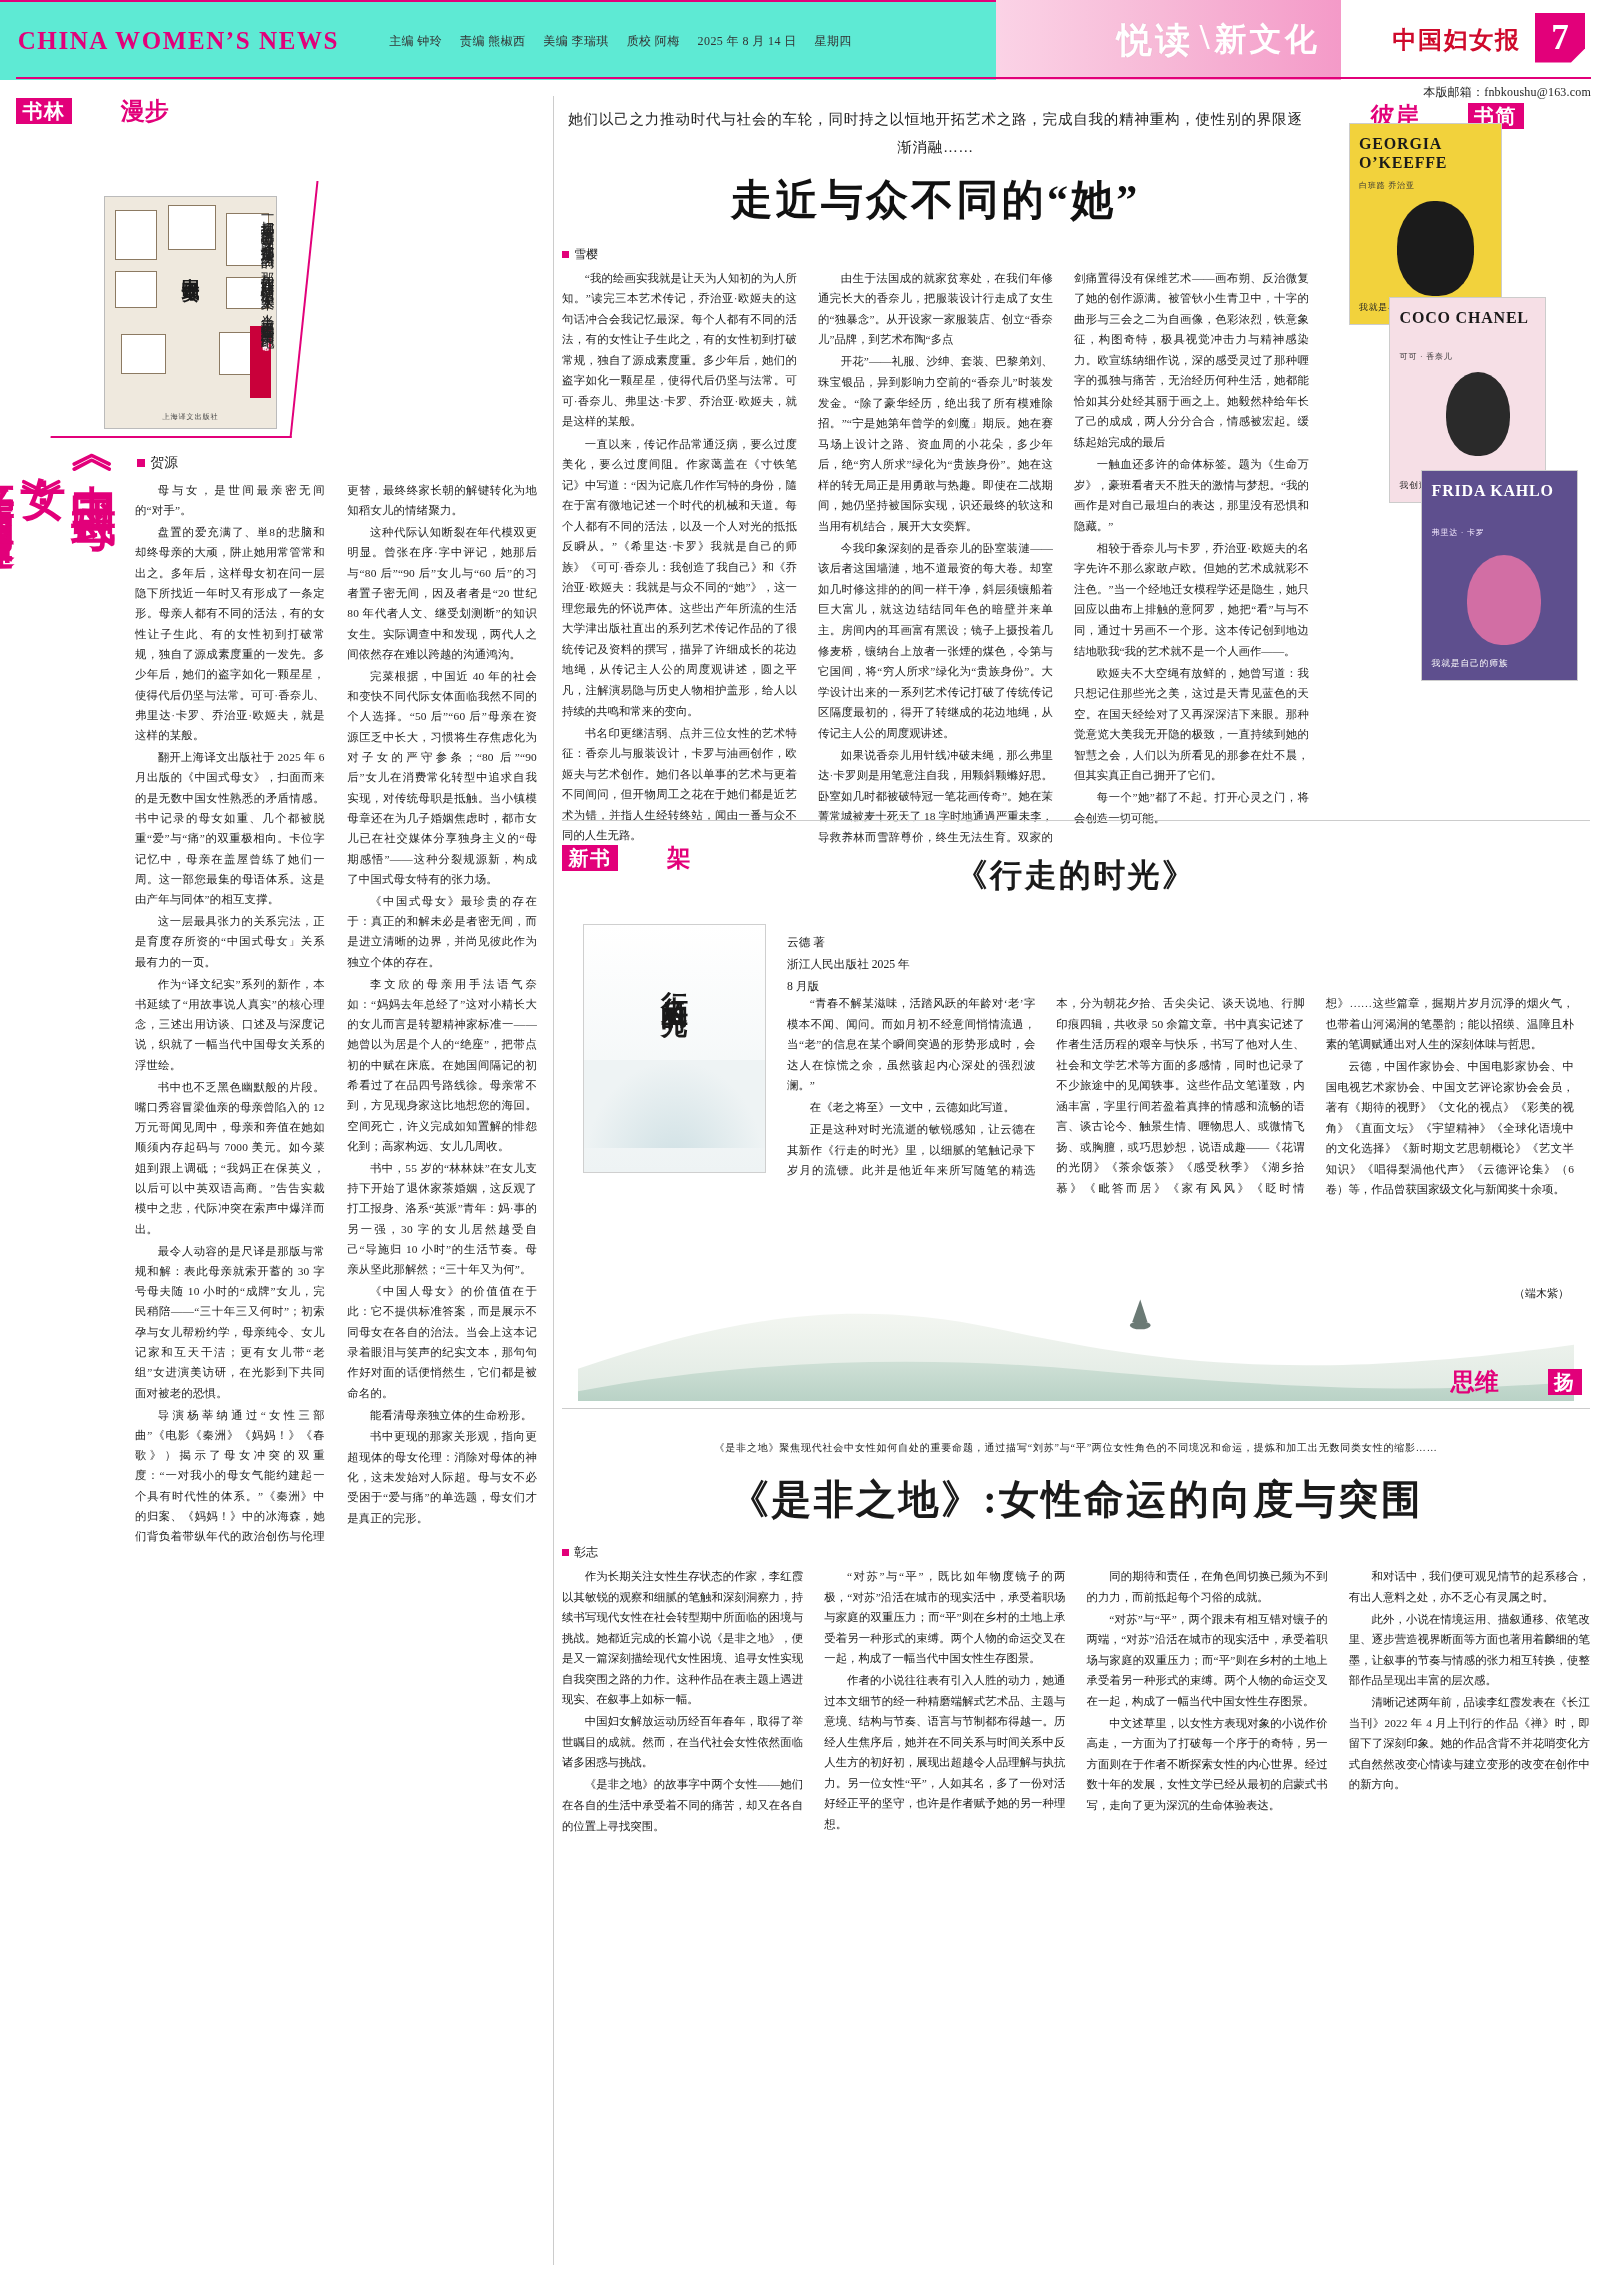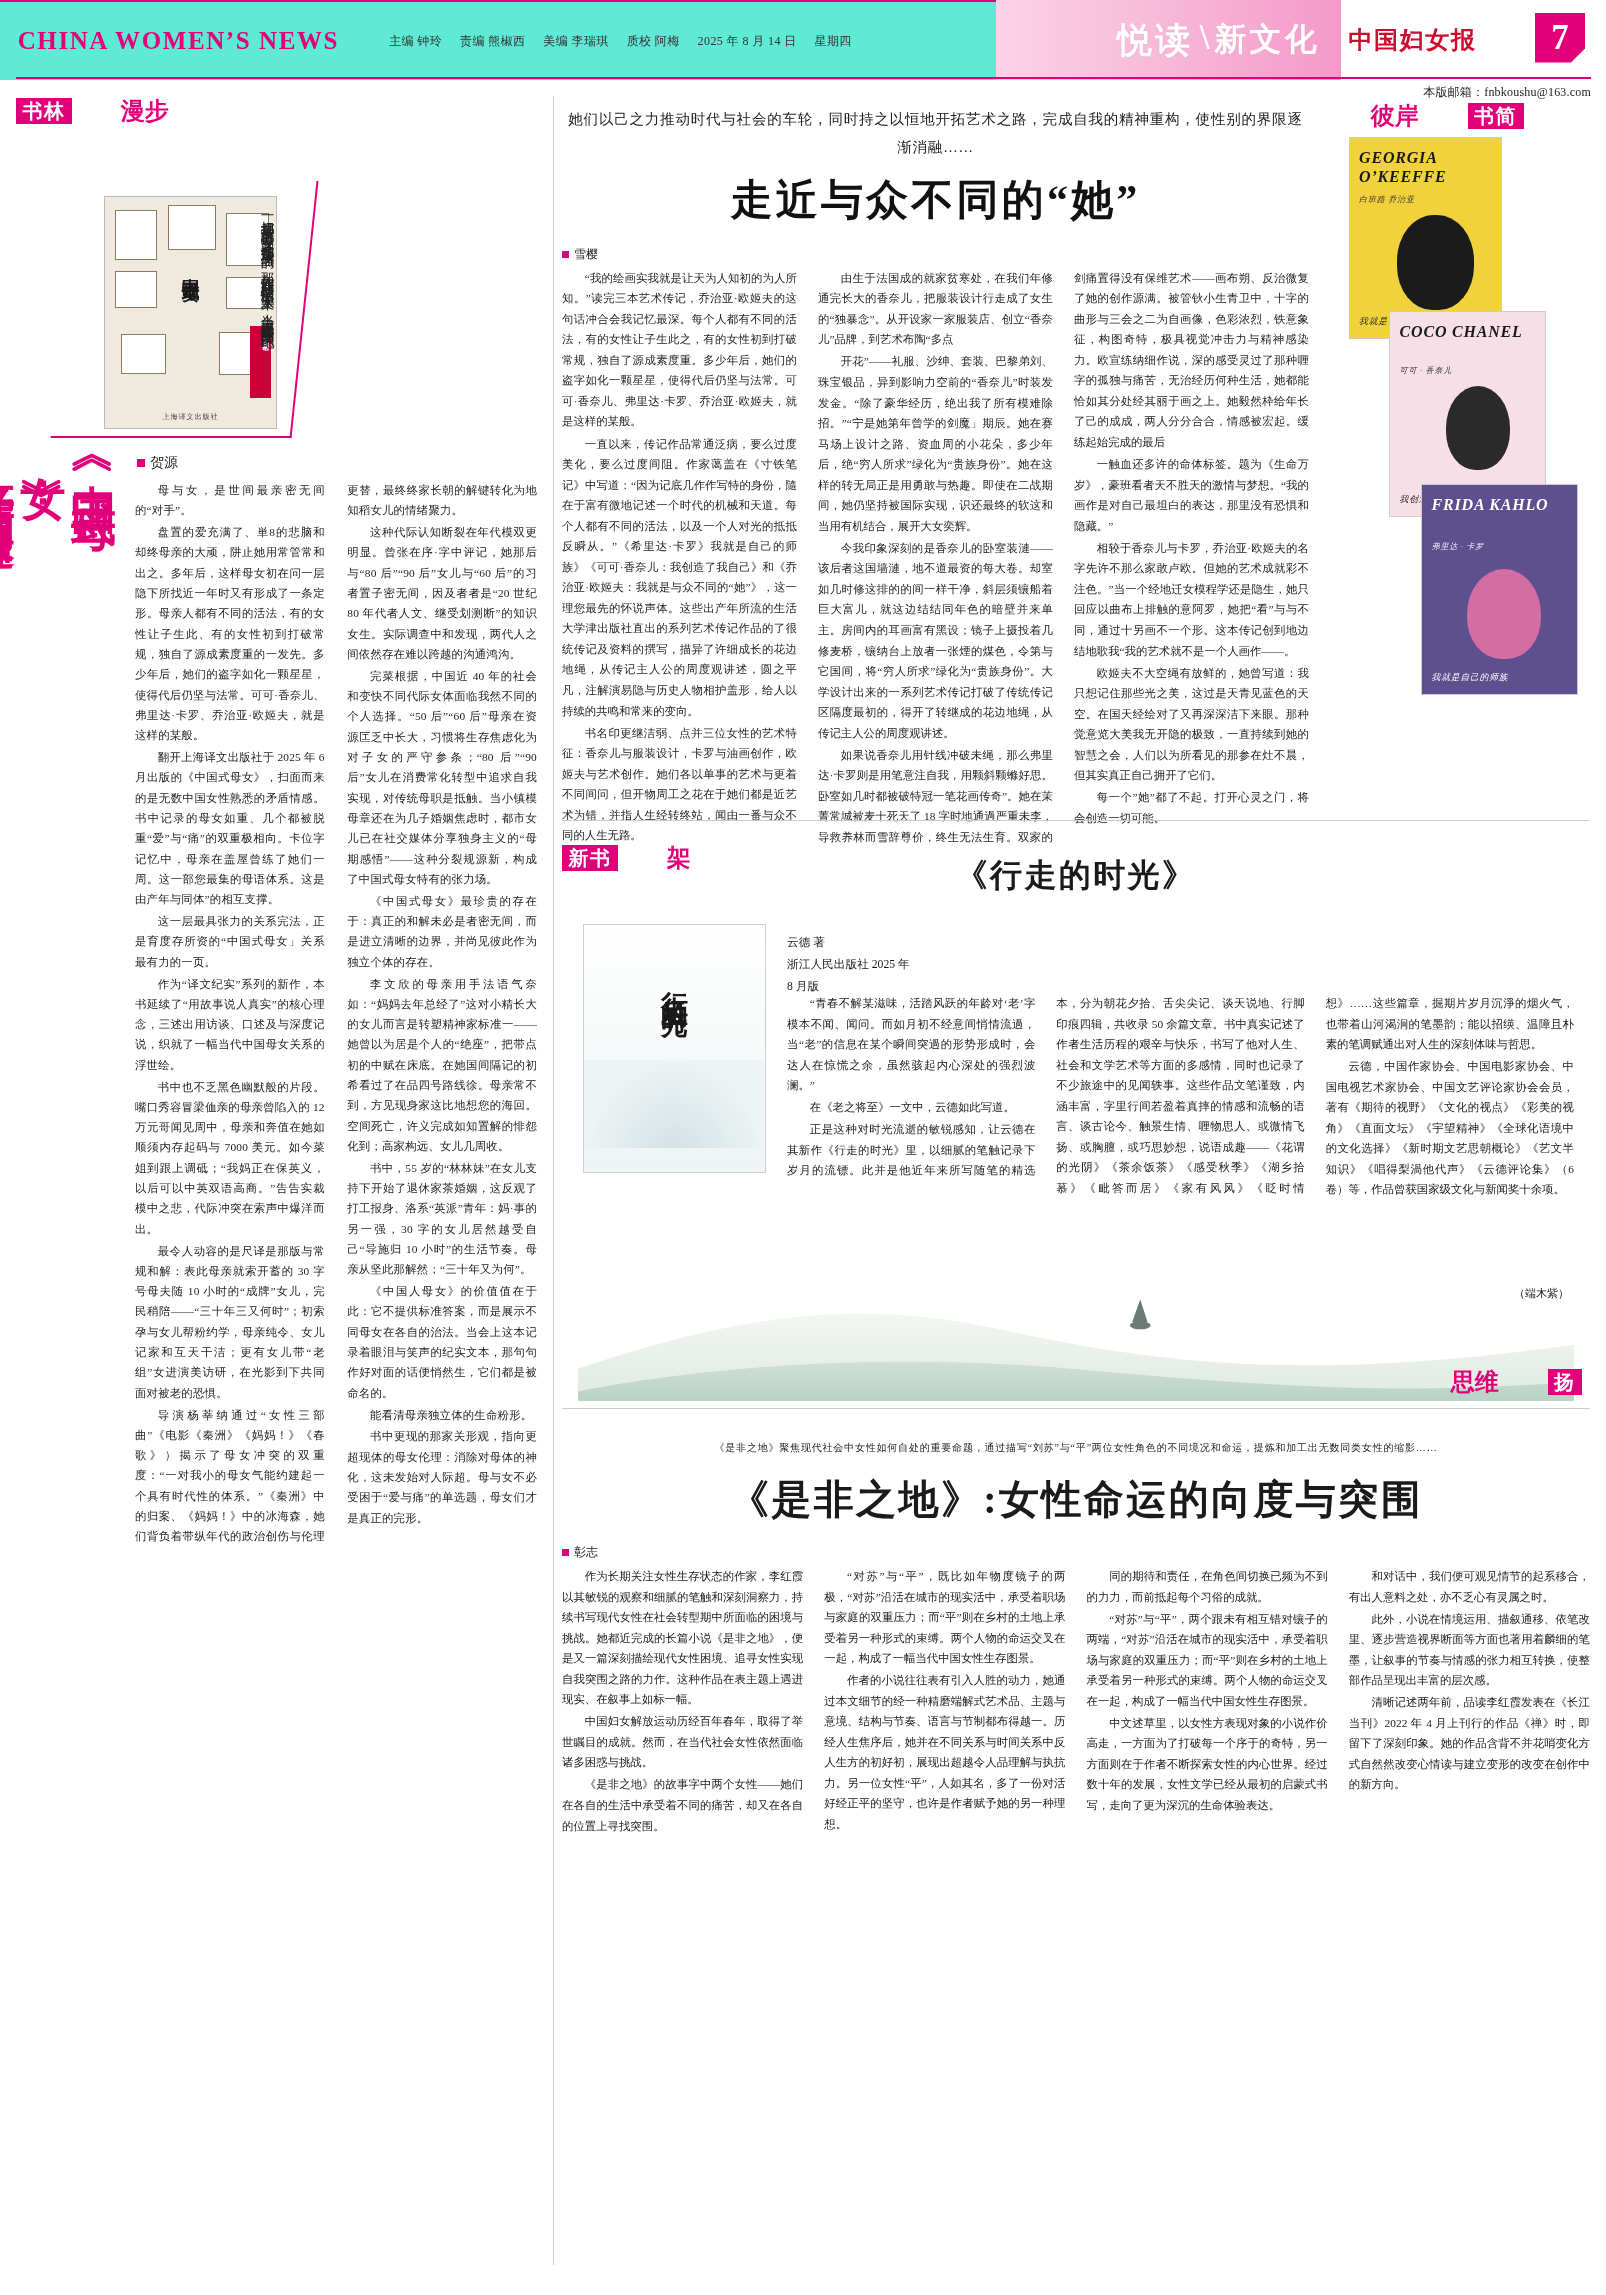--- a/index.html
+++ b/index.html
@@ -44,21 +44,21 @@
   }
   .mast-mid .slash {
     font-size:35px; color:#ffffff; font-weight:bold; margin:0 4.8px 4.8px 0;
   }
   .mast-mid .xinwenhua {
     font-size:32px; color:#ffffff; font-weight:bold; letter-spacing:3.2px;
     margin-right:21px;
   }
   .mast-right {
     width:265px; background:#ffffff; position:relative;
-    display:flex; align-items:center; justify-content:flex-end; padding-right:13px;gap:44px;
+    display:flex; align-items:center; justify-content:flex-end; padding-right:13px;
   }
   .brand-cn {
     font-size:24px; color:#cf0a2c; font-weight:bold; letter-spacing:1.6px;
     margin-right:14.5px; white-space:nowrap;
   }
   .pagenum-wrap { position:relative; width:58px; height:58px; }
   .pagenum {
     position:absolute; left:0; top:1.6px; width:50px; height:50px;
     background:#e2007a; color:#fff; font-size:35px; font-weight:bold;
     display:flex; align-items:center; justify-content:center;
@@ -147,21 +147,21 @@
   .ctr-byline { font-size:12px; margin-bottom:4.8px; }
   .ctr-byline .sq { display:inline-block; width:7.2px; height:7.2px; background:#e2007a; margin-right:4.8px; }
   .ctr-body {
     column-count:3; column-gap:21px;
     font-size:11.4px; line-height:1.8; text-align:justify; color:#1d1d1d;
     height:707px;
   }
   .ctr-body p { margin:0 0 1.6px; text-indent:2em; }
 
   
-  .rt-stack { position:absolute; left:1326px; top:121px; width:265px; height:707px;font-style:italic; }
+  .rt-stack { position:absolute; left:1326px; top:107px; width:265px; height:707px; }
   .bk { position:absolute; border:0.8px solid #ccc; overflow:hidden; }
   .bk1 { left:22.5px; top:16px; width:153px; height:202px; background:#f2d23c; }
   .bk2 { left:63px; top:190px; width:157px; height:206px; background:#f6dfe6; }
   .bk3 { left:95px; top:363px; width:157px; height:211px; background:#5e4f8e; }
   .bk .bt { position:absolute; left:9.6px; top:11.2px; font-size:16px; font-weight:bold; letter-spacing:0.8px; line-height:1.15; }
   .bk1 .bt { color:#1a1a1a; }
   .bk2 .bt { color:#1a1a1a; }
   .bk3 .bt { color:#ffffff; }
   .bk .bsub { position:absolute; left:9.6px; font-size:8px; letter-spacing:0.8px; }
   .bk1 .bsub { top:56px; color:#333; }

